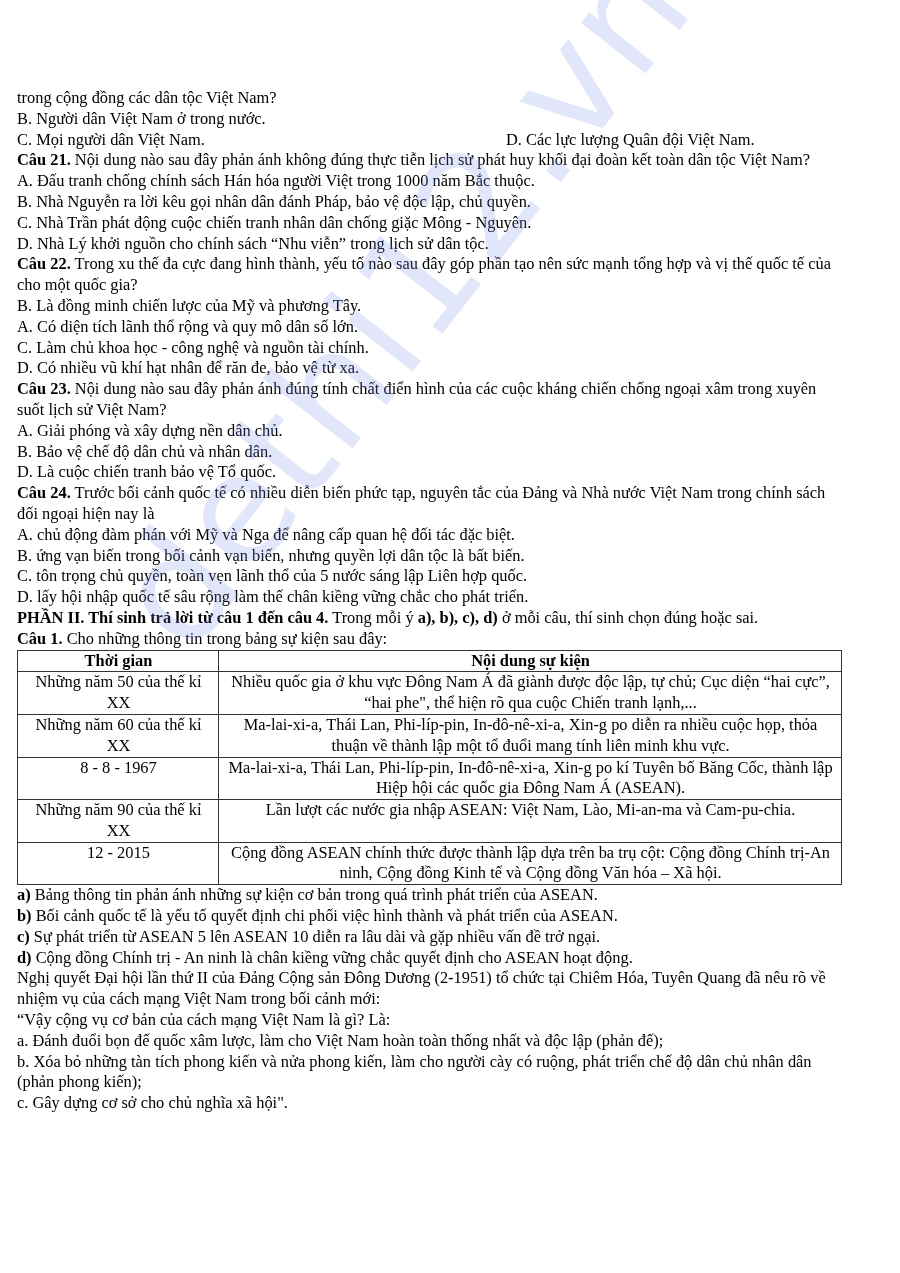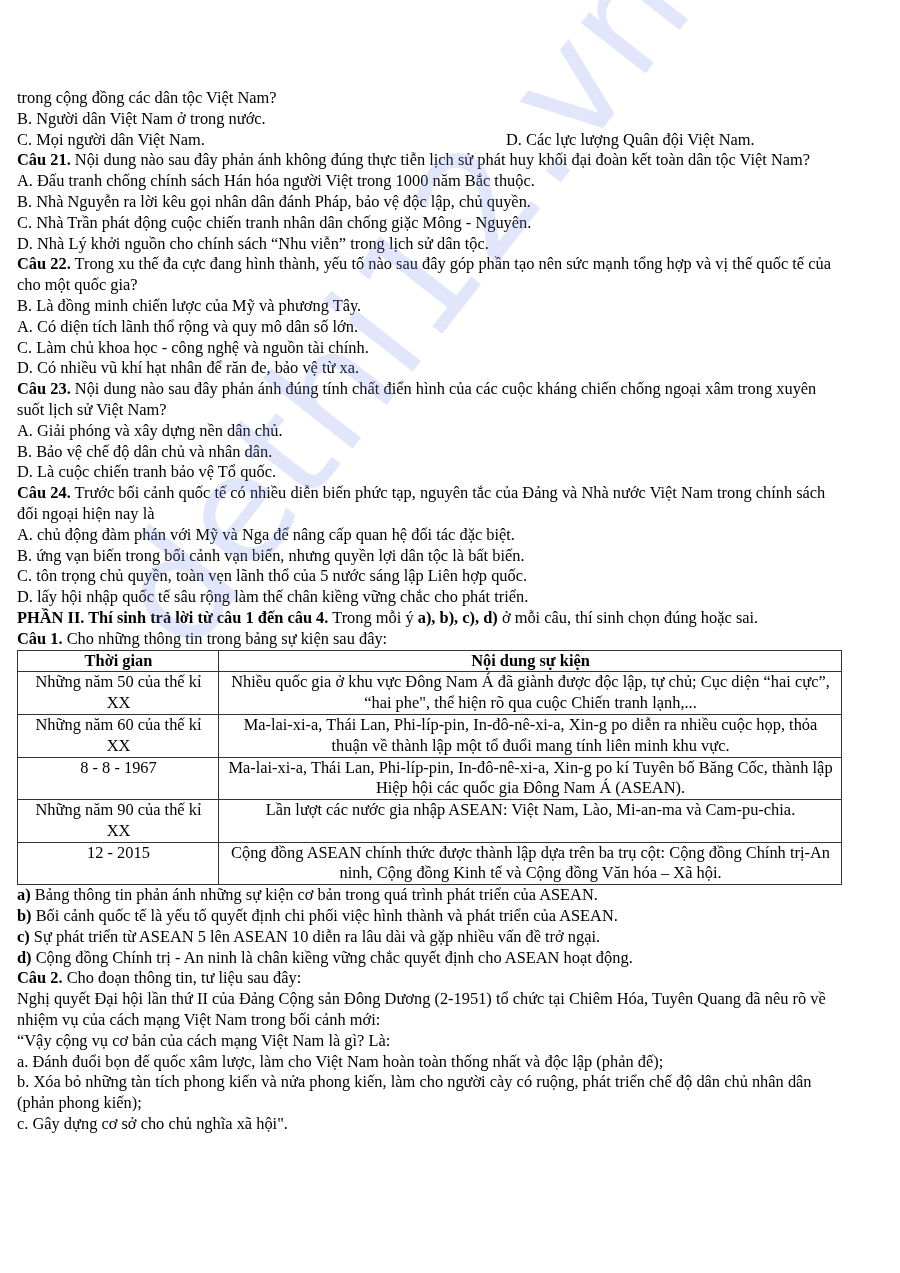--- a/index.html
+++ b/index.html
@@ -118,21 +118,20 @@
     </tbody>
       </table>
 
     <div class="line"><b>a)</b><span> Bảng thông tin phản ánh những sự kiện cơ bản trong quá trình phát triển của ASEAN.</span></div>
     <div class="line"><b>b)</b><span> Bối cảnh quốc tế là yếu tố quyết định chi phối việc hình thành và phát triển của ASEAN.</span></div>
     <div class="line"><b>c)</b><span> Sự phát triển từ ASEAN 5 lên ASEAN 10 diễn ra lâu dài và gặp nhiều vấn đề trở ngại.</span></div>
     <div class="line"><b>d)</b><span> Cộng đồng Chính trị - An ninh là chân kiềng vững chắc quyết định cho ASEAN hoạt động.</span></div>
   </div>
 
   <div>
-    <div class="line"><b>Câu 2.</b><span> Cho đoạn thông tin, tư liệu sau đây:</span></div>
     <div class="wrap">Nghị quyết Đại hội lần thứ II của Đảng Cộng sản Đông Dương (2-1951) tổ chức tại Chiêm Hóa, Tuyên Quang đã nêu rõ về nhiệm vụ của cách mạng Việt Nam trong bối cảnh mới:</div>
     <div class="line">“Vậy cộng vụ cơ bản của cách mạng Việt Nam là gì? Là:</div>
     <div class="line">a. Đánh đuổi bọn đế quốc xâm lược, làm cho Việt Nam hoàn toàn thống nhất và độc lập (phản đế);</div>
     <div class="wrap">b. Xóa bỏ những tàn tích phong kiến và nửa phong kiến, làm cho người cày có ruộng, phát triển chế độ dân chủ nhân dân (phản phong kiến);</div>
     <div class="line">c. Gây dựng cơ sở cho chủ nghĩa xã hội".</div>
   </div>
 
 </div>
 
 </body></html>

